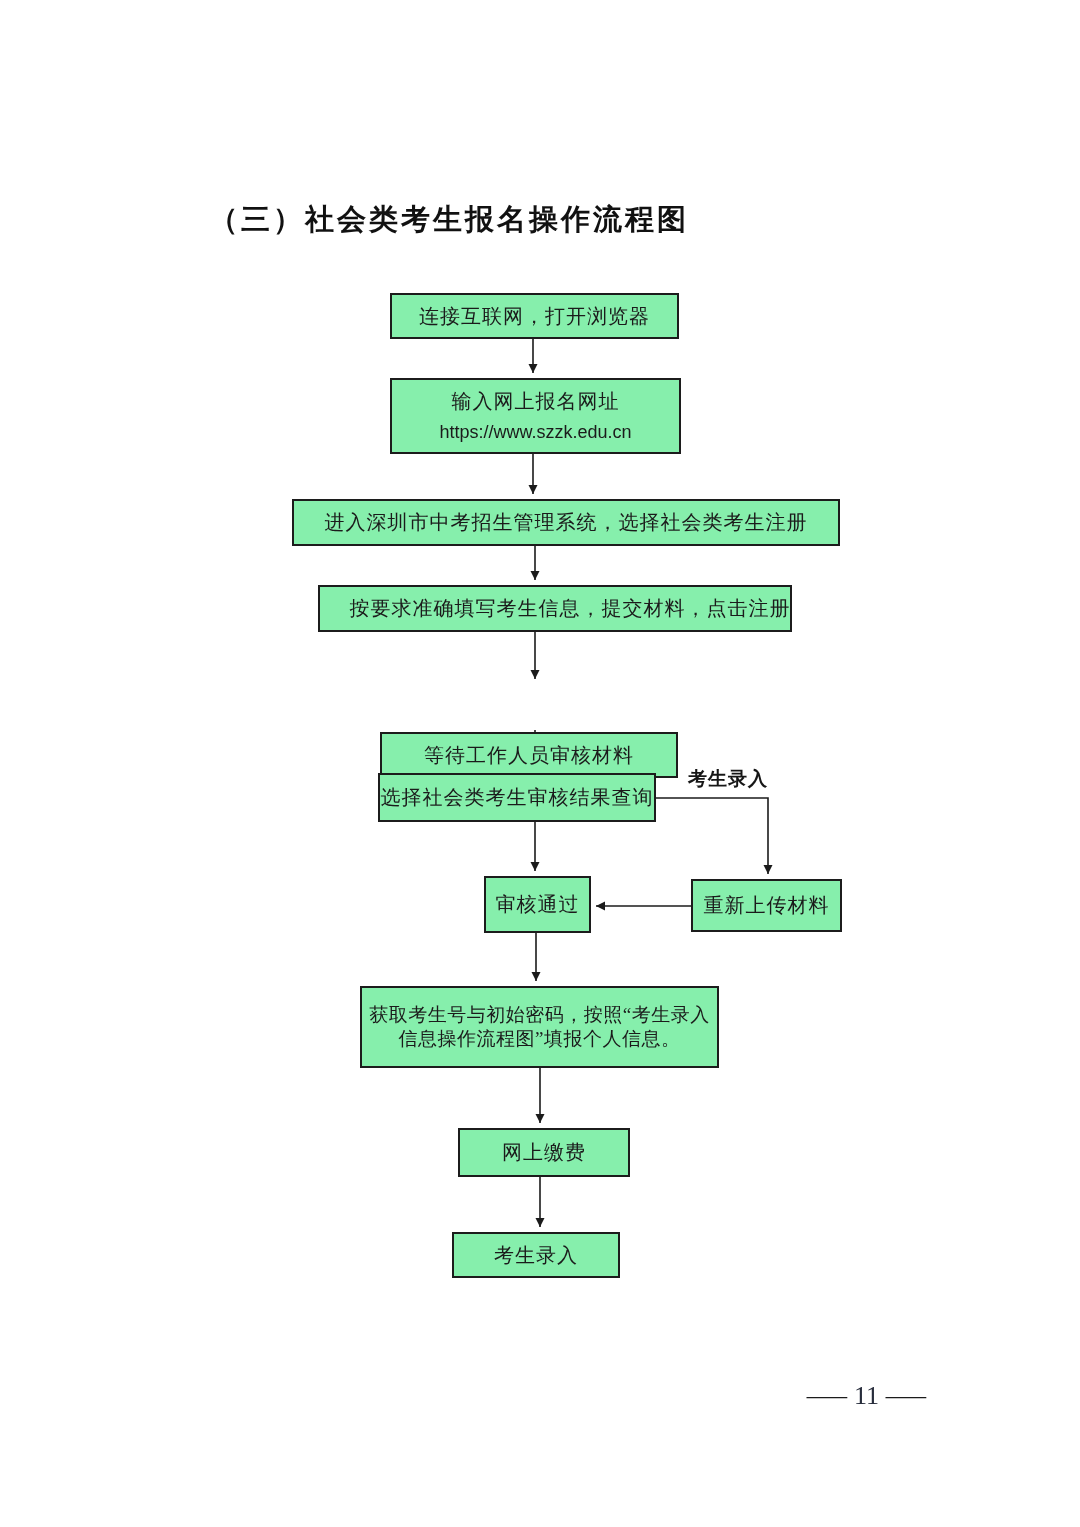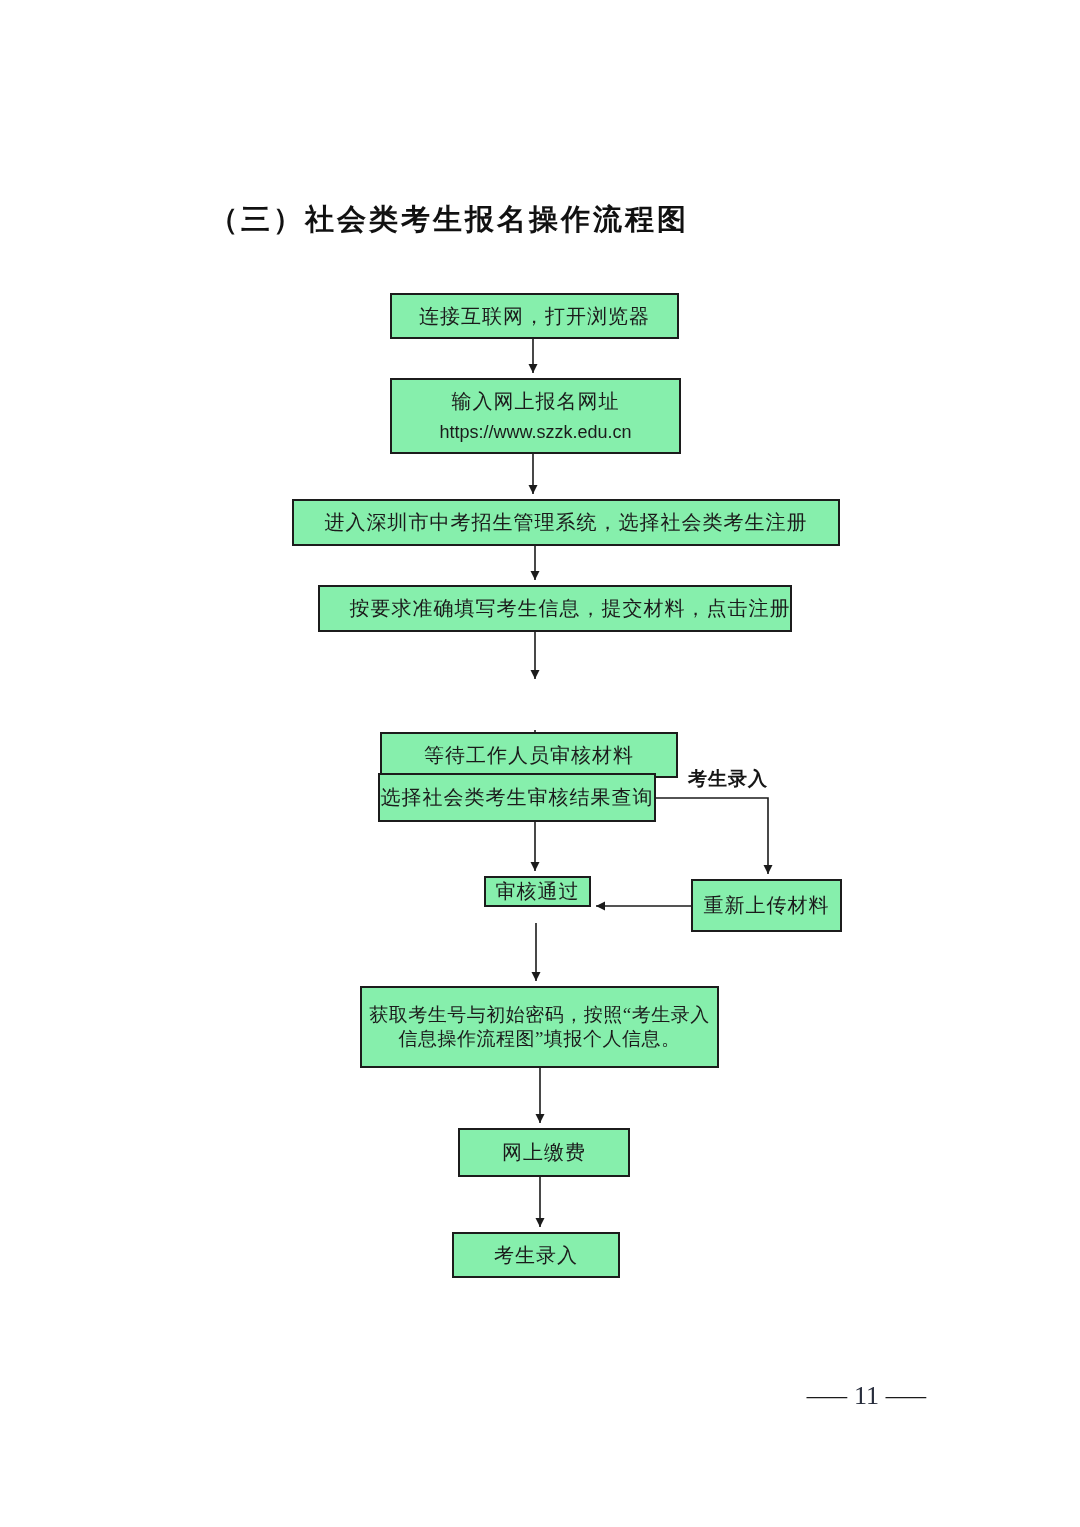--- a/index.html
+++ b/index.html
@@ -40,21 +40,21 @@
     letter-spacing:1px;
     line-height:1.25;
     white-space:nowrap;
   }
   .n-connect   { left:390px; top:293px; width:289px; height:46px; }
   .n-url       { left:390px; top:378px; width:291px; height:76px; gap:7px; }
   .n-system    { left:272px; top:499px; width:548px; height:47px;margin-left:20px; }
   .n-fill      { left:318px; top:585px; width:474px; height:47px;padding-left:30px; }
   .n-wait      { left:380px; top:684px; width:298px; height:46px;margin-top:48px; }
   .n-query     { left:378px; top:773px; width:278px; height:49px; }
-  .n-approved  { left:484px; top:876px; width:107px; height:31px; }
+  .n-approved  { left:484px; top:876px; width:107px; height:57px; }
   .n-reupload  { left:691px; top:879px; width:151px; height:53px; }
   .n-getid     { left:360px; top:986px; width:359px; height:82px; font-size:19px; letter-spacing:0.5px; }
   .n-pay       { left:458px; top:1128px; width:172px; height:49px; }
   .n-finish    { left:452px; top:1232px; width:168px; height:46px; }
   .url-line {
     font-family:"Liberation Sans", sans-serif;
     font-size:18px;
     letter-spacing:0;
   }
   .edge-label {

